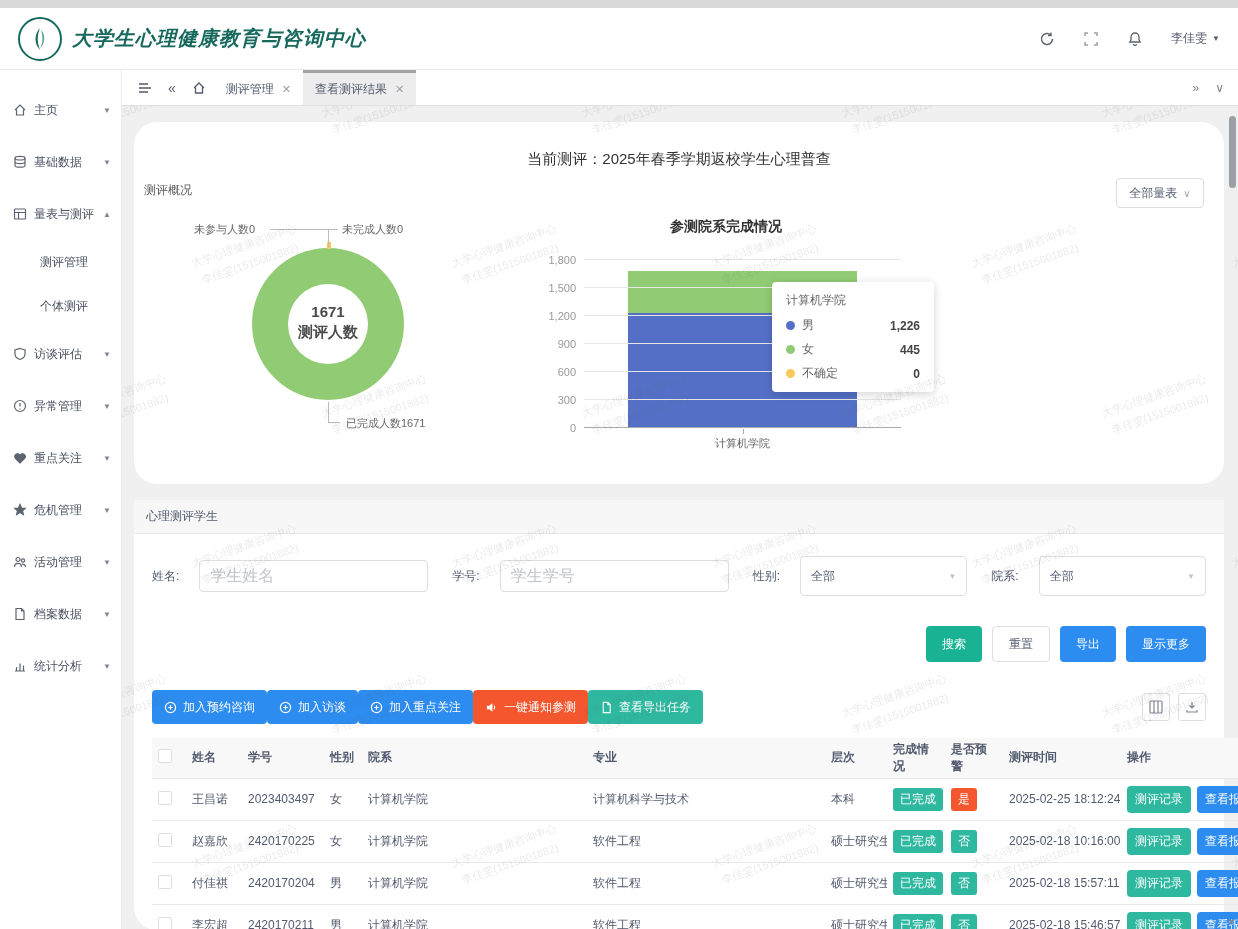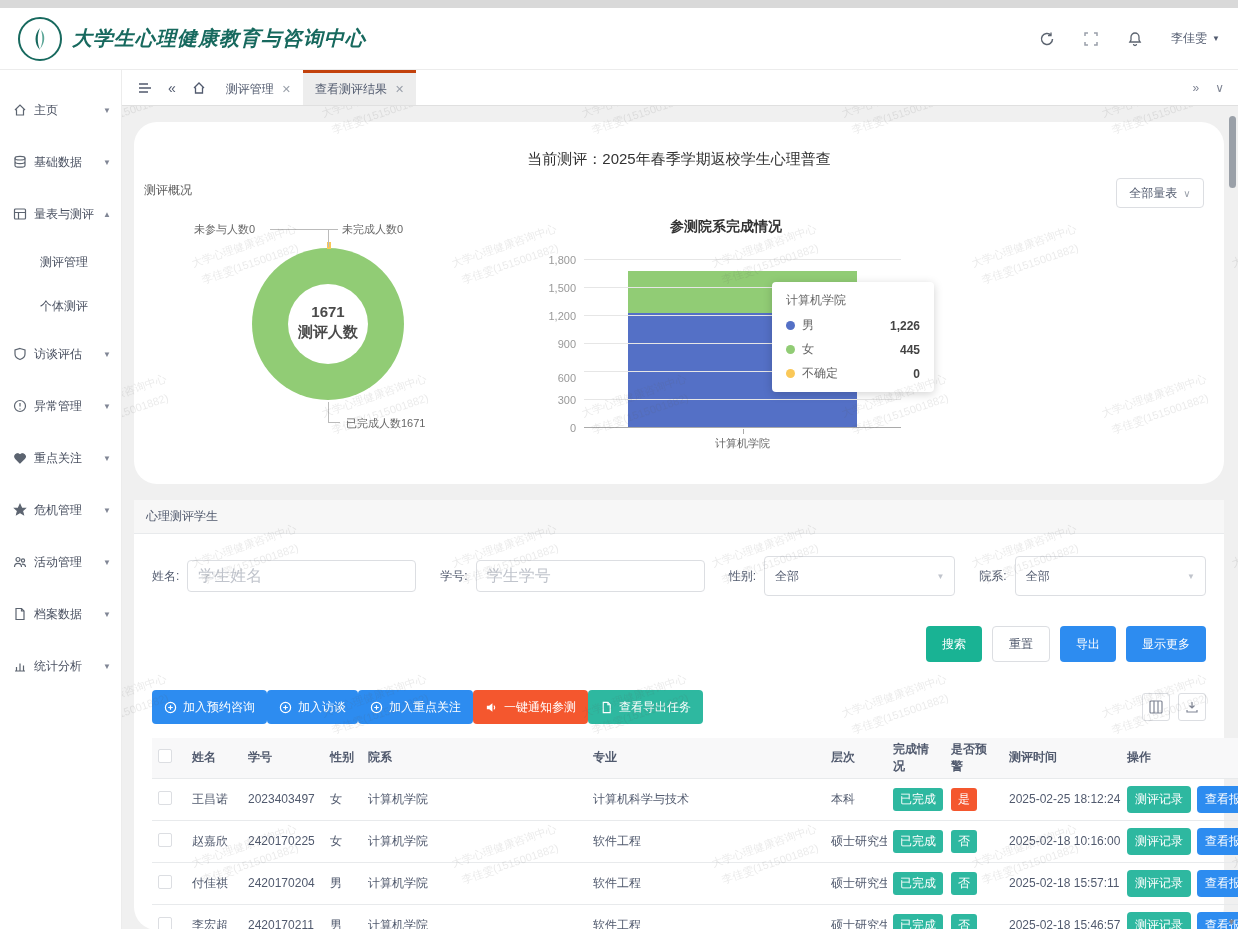--- a/index.html
+++ b/index.html
@@ -19,21 +19,21 @@
   .side-item { height:52px; display:flex; align-items:center; padding:0 10px 0 13px; gap:7px; font-size:12px; color:#495060; cursor:pointer; }
   .side-sub { height:44px; padding-left:40px; }
   .side-arrow { margin-left:auto; font-size:8px; color:#808695; }
   .side-ic { width:14px; height:14px; flex:0 0 auto; }
   
   .main { flex:1; position:relative; background:#f0f0f0; display:flex; flex-direction:column; overflow:hidden; }
   .tabbar { height:36px; background:#fff; border-bottom:1px solid #e0e0e0; display:flex; align-items:stretch; padding-left:8px; flex:0 0 auto; }
   .tb-btn { display:flex; align-items:center; padding:0 8px; color:#515a6e; cursor:pointer; font-size:14px; }
   .tab { display:flex; align-items:center; gap:8px; padding:0 12px; font-size:12px; color:#515a6e; cursor:pointer; border-top:3px solid transparent; }
   .tab .x { color:#9aa0aa; font-size:11px; }
-  .tab.active { background:#ededed; border-top:3px solid #c2410c; }
+  .tab.active { background:#ededed; border-top:3px solid #a3a3a3; }
   .tab-right { margin-left:auto; display:flex; align-items:center; gap:16px; padding-right:14px; color:#808695; font-size:12px; }
   .content { flex:1; position:relative; padding:16px 14px 0 12px; overflow:hidden; }
   .card { background:#fff; position:relative;border-radius:23px; }
   .card1 { height:362px; }
   .card2 { margin-top:16px; height:430px; }
   
   .current-line { position:absolute; top:28px; left:0; width:100%; text-align:center; font-size:15px; color:#333; }
   .sec-label { position:absolute; top:60px; left:10px; font-size:12px; color:#5a5a5a; }
   .scale-dd { position:absolute; top:56px; right:20px; width:88px; height:30px; border:1px solid #dcdee2; border-radius:4px; display:flex; align-items:center; justify-content:center; gap:6px; font-size:12px; color:#515a6e; cursor:pointer; background:#fff; }
   
@@ -57,21 +57,21 @@
   .xtick-label { position:absolute; top:calc(100% + 8px); left:0; width:100%; text-align:center; font-size:11px; color:#666; }
   .tooltip { position:absolute; left:236px; top:72px; width:162px; background:#fff; border-radius:4px; box-shadow:0 2px 10px rgba(0,0,0,.18); padding:10px 14px; z-index:5; }
   .tt-title { font-size:12px; color:#666; margin-bottom:8px; }
   .tt-row { display:flex; align-items:center; font-size:12px; color:#666; margin-top:7px; }
   .tt-dot { width:9px; height:9px; border-radius:50%; margin-right:7px; flex:0 0 auto; }
   .tt-val { margin-left:auto; font-weight:bold; color:#444; }
   
   .card2-head { height:34px; background:#f7f7f7; border-bottom:1px solid #e8eaec; display:flex; align-items:center; padding-left:12px; font-size:12px; color:#515a6e; }
   .card2-body { padding:14px 18px 0 18px; }
   .filter-row { display:flex; gap:24px; margin-top:8px; }
-  .f-group { flex:1; display:flex; align-items:center; gap:8px; }
+  .f-group { flex:1; display:flex; align-items:center; gap:20px; }
   .f-label { font-size:12px; color:#515a6e; white-space:nowrap; }
   .f-input { flex:1; height:32px; border:1px solid #dcdee2; border-radius:4px; padding:8px 10px; font-size:16px; color:#515a6e; outline:none; background:#fff; }
   .f-input::placeholder { color:#c0c4cc; }
   .f-select { flex:1; height:40px; border:1px solid #dcdee2; border-radius:4px; padding:0 10px; font-size:12px; color:#515a6e; background:#fff; display:flex; align-items:center; cursor:pointer; }
   .f-select .caret-down { margin-left:auto; color:#c0c4cc; }
   .btn { border:none; border-radius:4px; font-size:12px; color:#fff; cursor:pointer; font-family:inherit;text-align:right; }
   .search-row { display:flex; justify-content:flex-end; gap:10px; margin-top:30px; }
   .search-row .btn { height:36px; padding:0 16px; }
   .btn-teal { background:#19b394; }
   .btn-blue { background:#2d8cf0; }
@@ -279,21 +279,21 @@
                 <div class="seg" style="bottom: 0px; height: 114.427px; background: rgb(84, 112, 198);"></div>
                 <div class="seg" style="bottom: 114.427px; height: 41.5333px; background: rgb(145, 204, 117);"></div>
               </div>
             <div class="xtick-line"></div>
             <div class="xtick-label">计算机学院</div>
           <div class="gridline axis" style="bottom: 0px;"></div>
               <div class="ytick" style="bottom: -6px;">0</div>
               <div class="gridline" style="bottom: 28px;"></div>
               <div class="ytick" style="bottom: 22px;">300</div>
               <div class="gridline" style="bottom: 56px;"></div>
-              <div class="ytick" style="bottom: 44px;">600</div>
+              <div class="ytick" style="bottom: 50px;">600</div>
               <div class="gridline" style="bottom: 84px;"></div>
               <div class="ytick" style="bottom: 78px;">900</div>
               <div class="gridline" style="bottom: 112px;"></div>
               <div class="ytick" style="bottom: 106px;">1,200</div>
               <div class="gridline" style="bottom: 140px;"></div>
               <div class="ytick" style="bottom: 134px;">1,500</div>
               <div class="gridline" style="bottom: 168px;"></div>
               <div class="ytick" style="bottom: 162px;">1,800</div>
             </div>
           <div class="tooltip">

